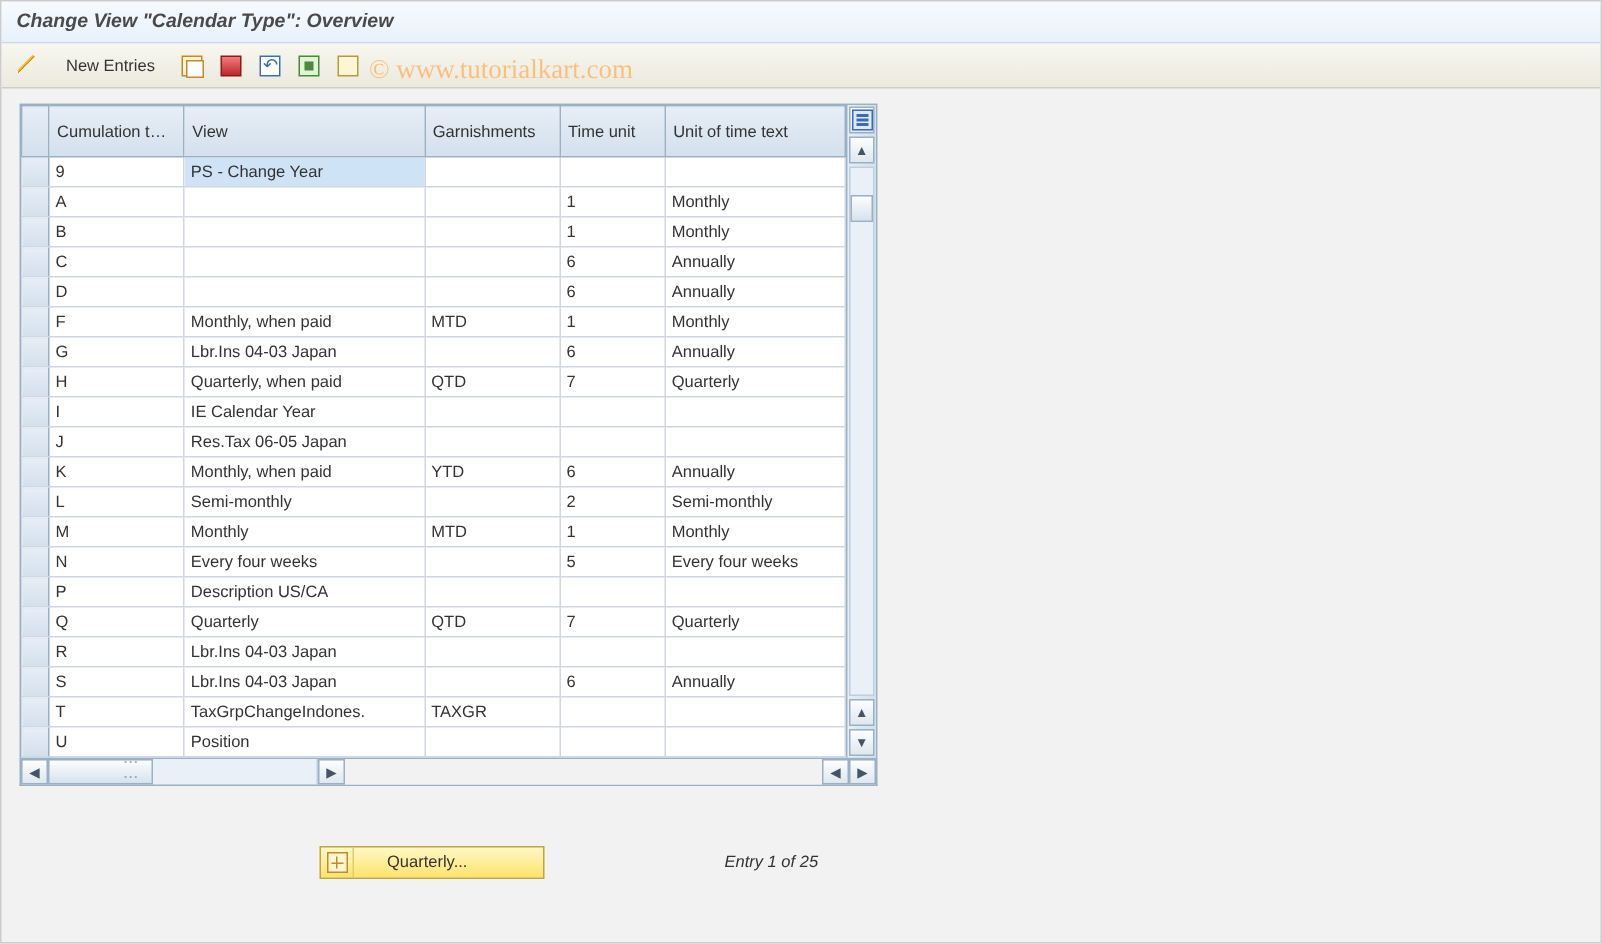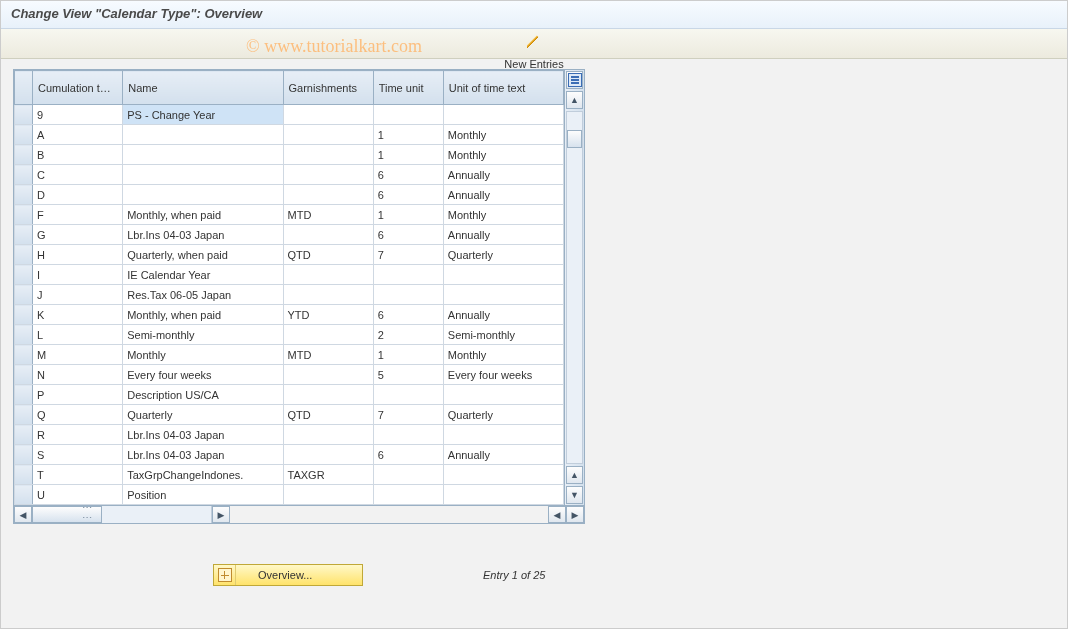--- a/index.html
+++ b/index.html
@@ -26,21 +26,20 @@
   color: #4a4a4a;
 }
 .toolbar {
   background: linear-gradient(#f7f7f0, #eceade);
   border-bottom: 1px solid #cfcfbf;
   padding: 4px 8px;
   height: 30px;
   display: flex;
   align-items: center;
   gap: 6px;
-  flex-direction: column;
 }
 .tb-btn {
   display: inline-flex;
   align-items: center;
   justify-content: center;
   height: 20px;
   min-width: 20px;
   border: 1px solid transparent;
   background: transparent;
   cursor: pointer;
@@ -205,21 +204,21 @@
           <col class="col-cum">
           <col class="col-name">
           <col class="col-desc">
           <col class="col-time">
           <col class="col-unit">
       </colgroup>
       <thead>
         <tr>
           <th></th>
           <th>Cumulation t…</th>
-          <th>Name</th>
+          <th>View</th>
           <th>Garnishments</th>
           <th>Time unit</th>
           <th>Unit of time text</th>
         </tr>
       </thead>
       <tbody id="tbody">
           <tr>
             <td class="rowsel"></td>
             <td class="key">9</td>
             <td class="sel-name">PS - Change Year</td>
@@ -402,17 +401,17 @@
     <div class="hs-spacer"></div>
     <div class="hs-btn">◀</div>
     <div class="hs-btn">▶</div>
   </div>
 
   <div class="footer">
     <div class="pos-btn">
       <span class="ic">
           <span class="mini grid"></span>
         </span>
-      <span class="lbl">Overview...</span>
+      <span class="lbl">Quarterly...</span>
     </div>
     <div class="entry-txt">Entry 1 of 25</div>
   </div>
 </div>
 
 </body></html>

